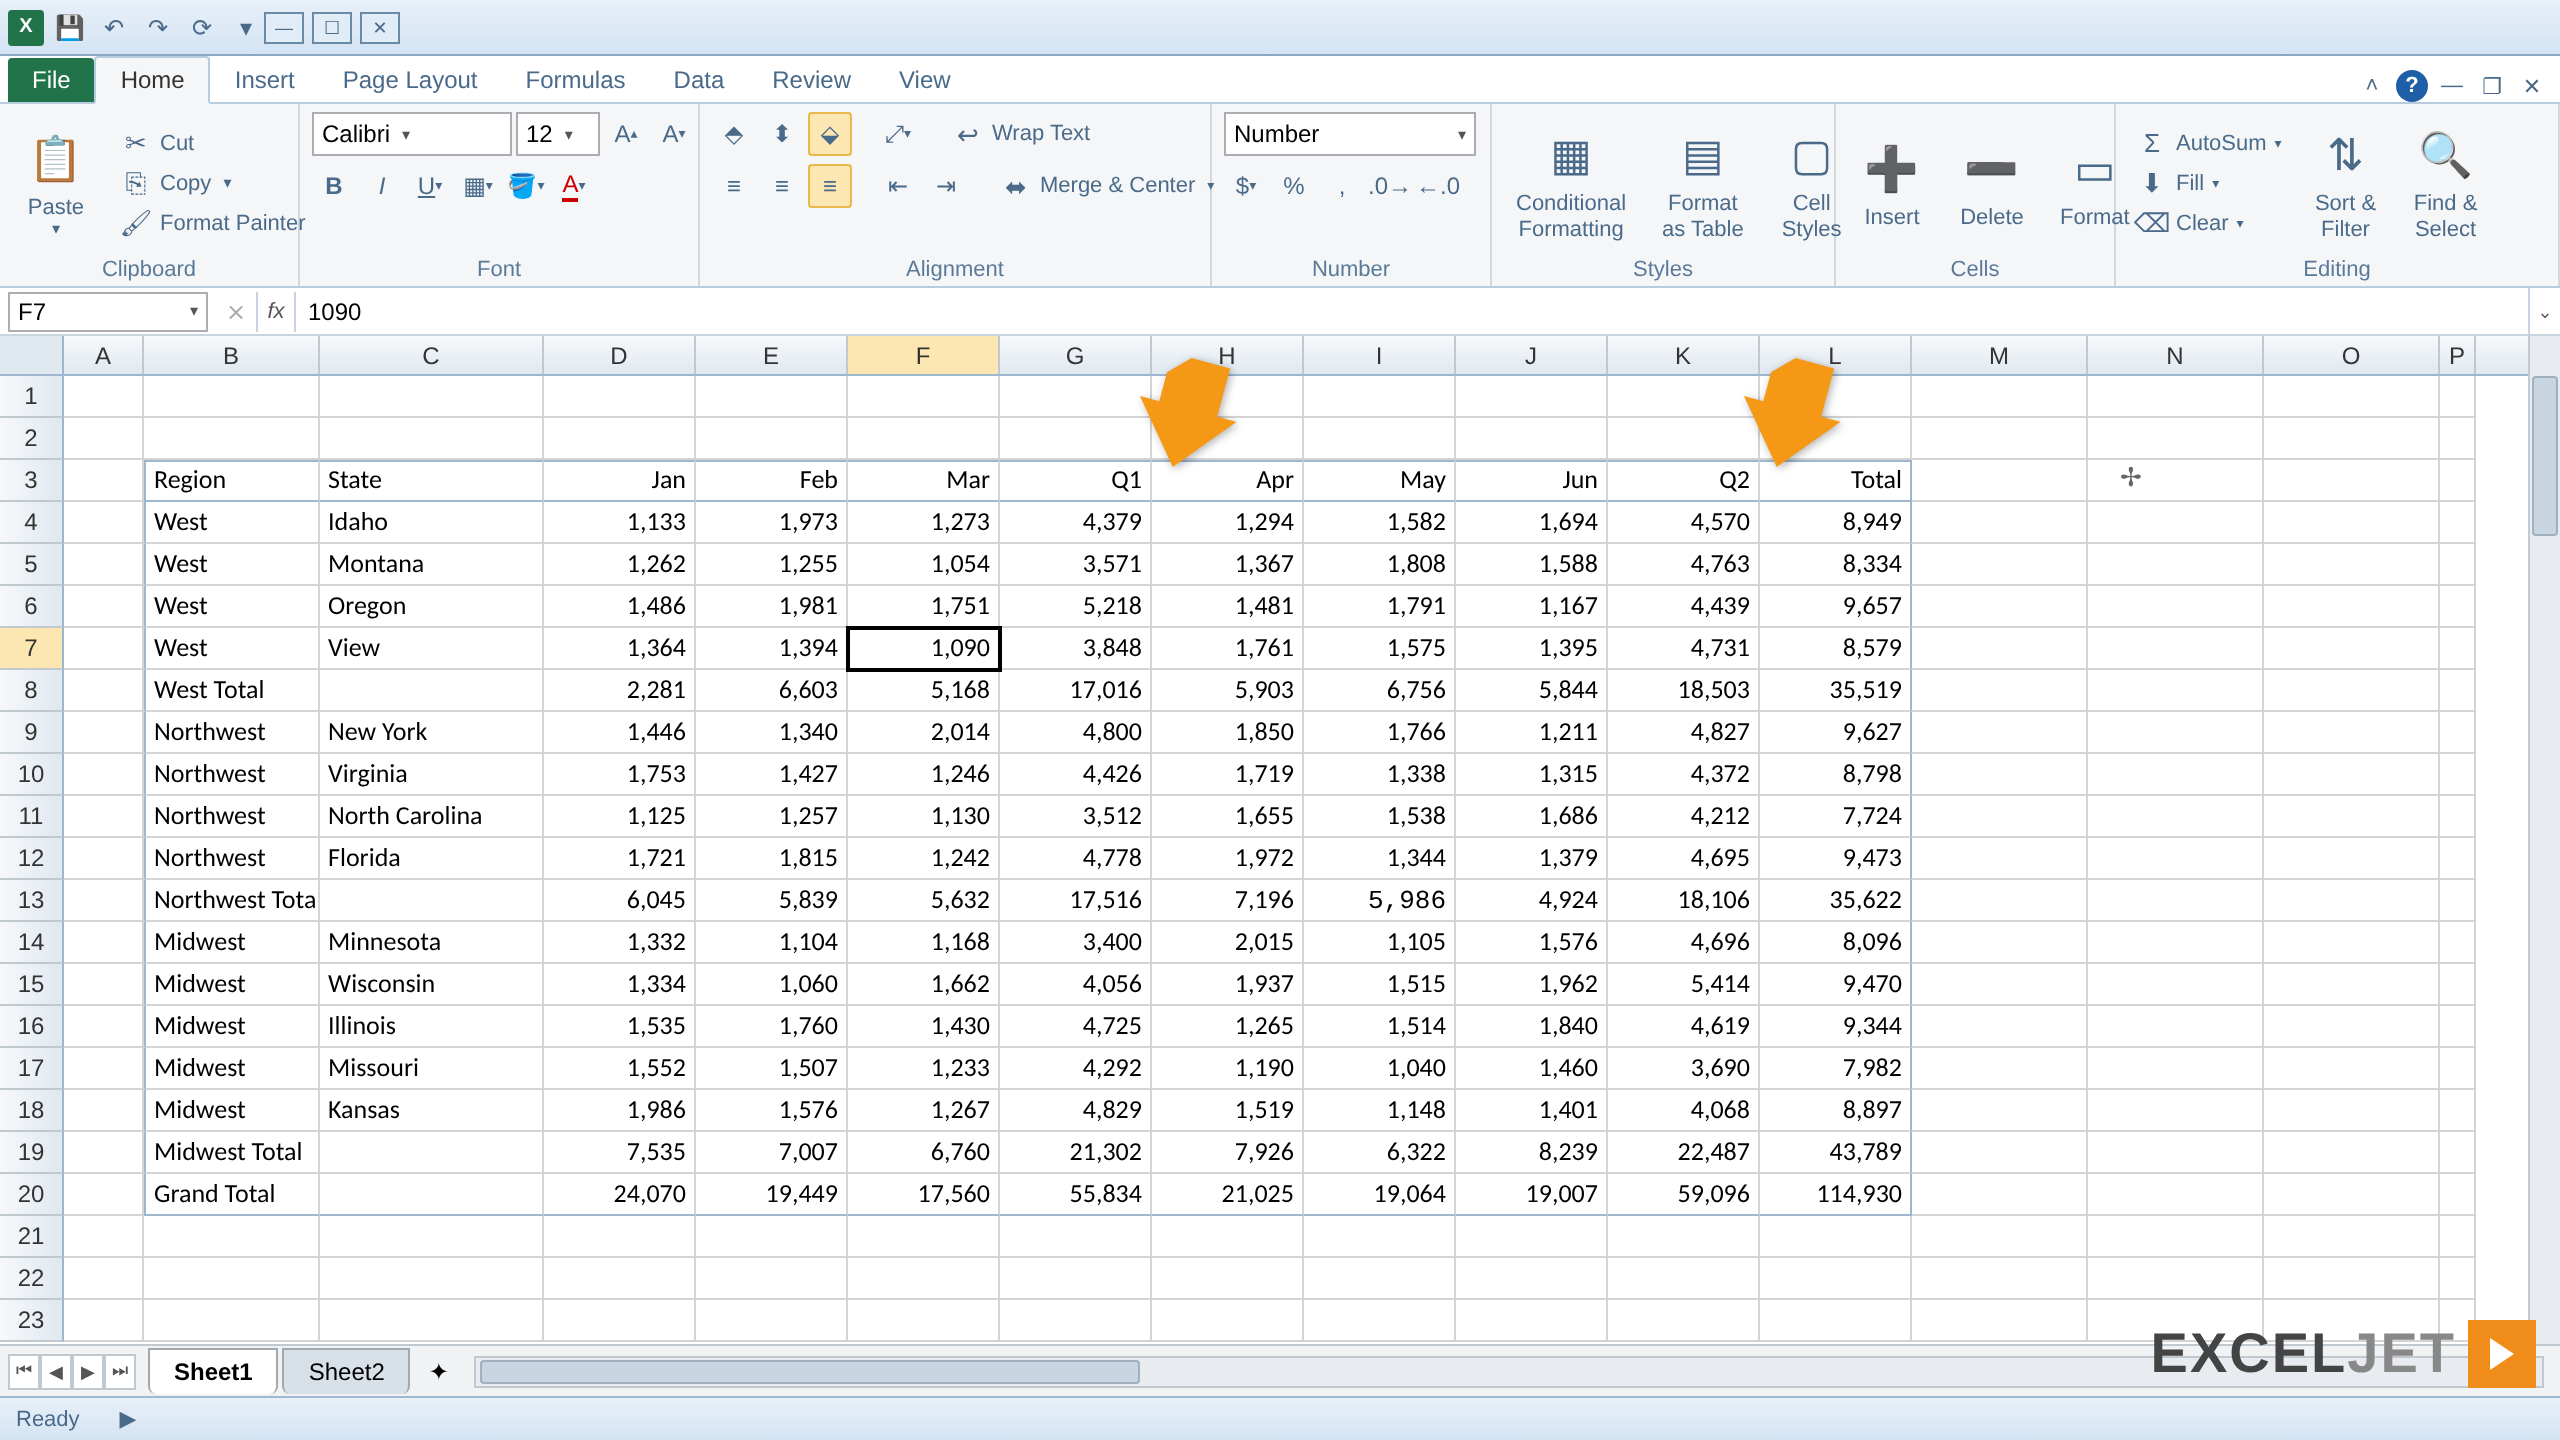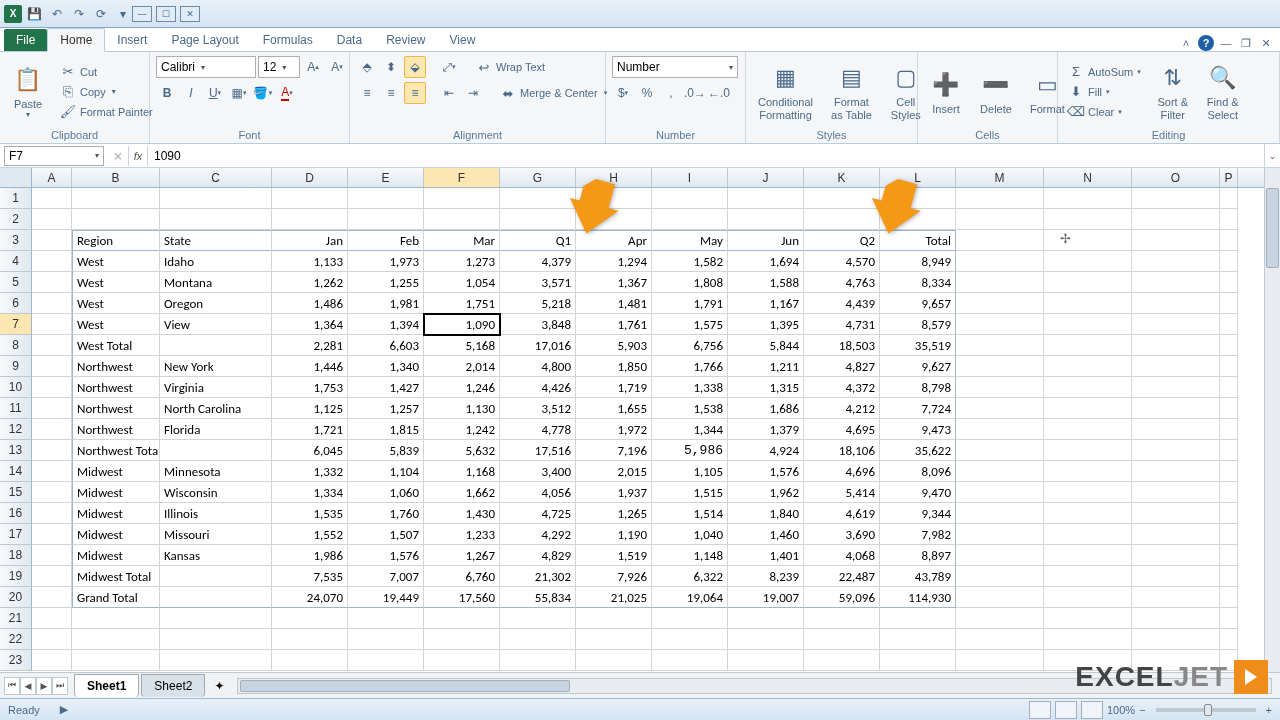--- a/index.html
+++ b/index.html
@@ -822,31 +822,20 @@
   <div class="sheet-tab inactive">Sheet2</div>
   <div class="sheet-new">✦</div>
   <div class="hscroll">
       <div class="hthumb"></div>
     </div>
 </div>
 
 <div class="status-bar">
   <span>Ready</span>
   <span style="margin-left:20px">▶</span>
-  <div class="status-right">
-    <div class="view-btn"></div>
-    <div class="view-btn"></div>
-    <div class="view-btn"></div>
-    <span>100%</span>
-    <span>−</span>
-    <div class="zoom-slider">
-        <div class="knob"></div>
-      </div>
-    <span>+</span>
-  </div>
 </div>
 
 <div class="logo">
   <span>EXCEL</span>
     <span class="jet">JET</span>
   <div class="sq">
       <div class="tri"></div>
     </div>
 </div>
 

